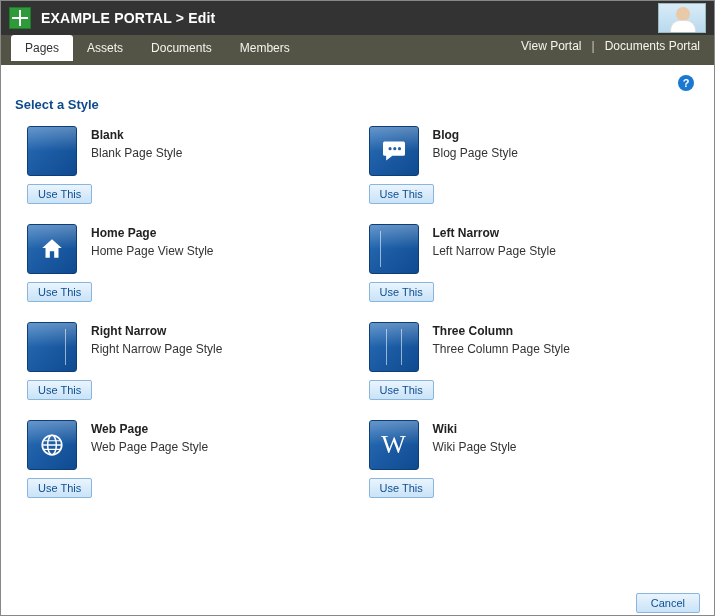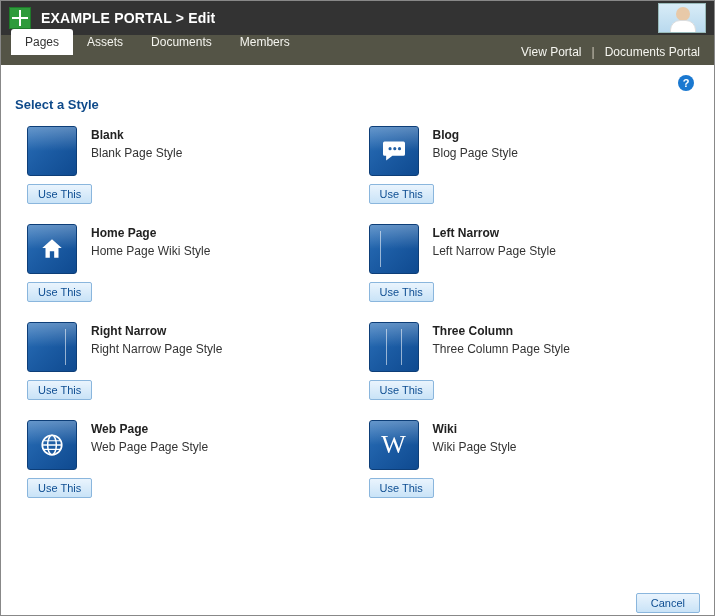--- a/index.html
+++ b/index.html
@@ -50,21 +50,21 @@
   .avatar .body {
     position:absolute; width:26px; height:16px; border-radius:10px 10px 0 0;
     background:#fff; bottom:-4px; left:11px; border:1px solid #ddd;
   }
   
   .nav-row {
     background: #545446;
     height: 30px;
     display:flex;
     align-items:flex-end;
-    padding: 10px 10px;
+    padding: 4px 10px;
     color:#f0f0ea;
   }
   .tabs { display:flex; align-items:flex-end; height:100%;}
   .tab {
     padding: 0 14px;
     height: 26px;
     line-height:26px;
     font-size:12px;
     cursor:pointer;
     color:#f5f5ef;
@@ -260,21 +260,21 @@
     <div class="card">
       <div class="card-top">
         <div class="thumb i-home">
           <div class="shine"></div>
           <svg viewBox="0 0 24 24">
               <path fill="#fff" d="M12 3l9 8h-3v9h-4v-6H10v6H6v-9H3z"></path>
             </svg>
         </div>
         <div class="card-text">
           <div class="card-title">Home Page</div>
-          <div class="card-desc">Home Page Wiki Style</div>
+          <div class="card-desc">Home Page View Style</div>
         </div>
       </div>
       <button class="use-btn">Use This</button>
     </div>
 
     <div class="card">
       <div class="card-top">
         <div class="thumb i-leftn">
             <div class="shine"></div>
           </div>

